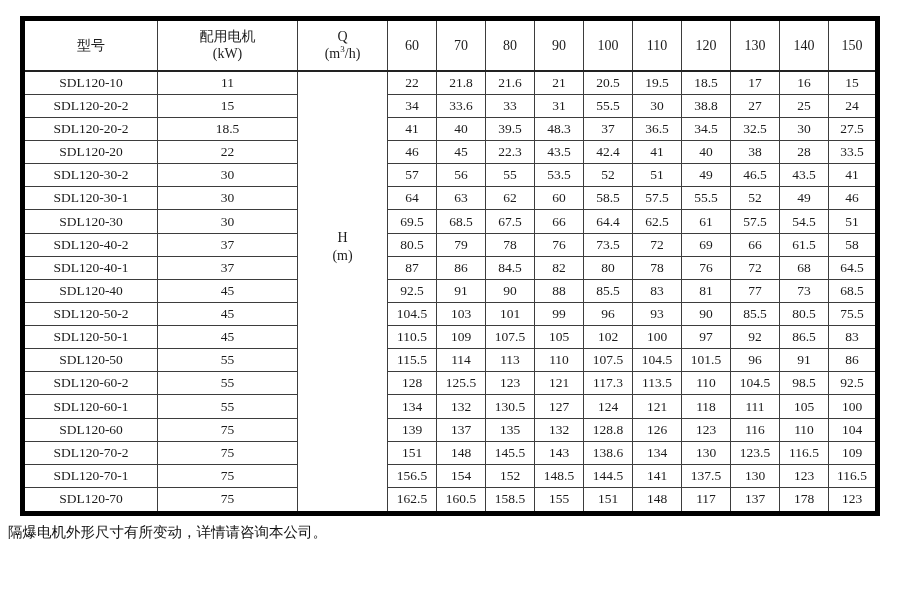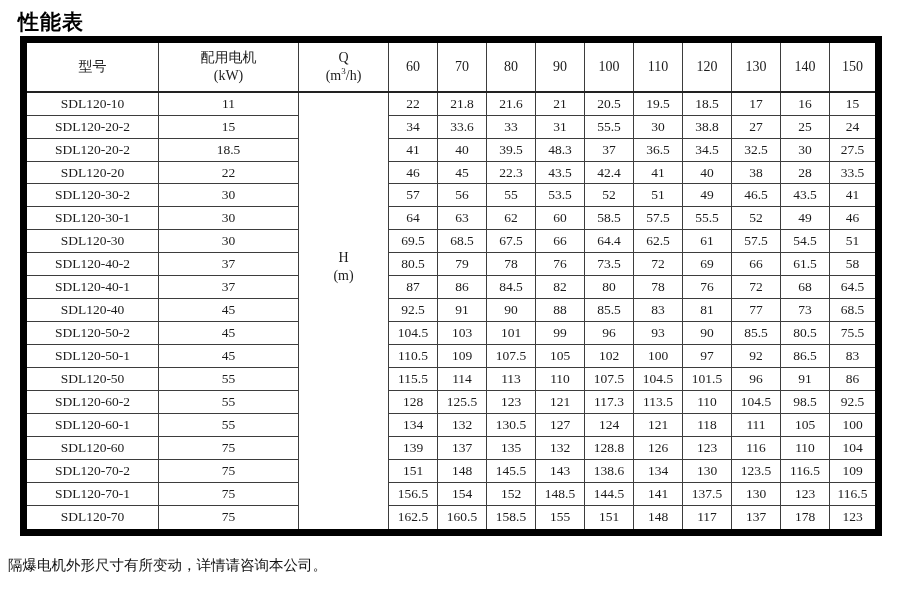--- a/index.html
+++ b/index.html
@@ -25,22 +25,22 @@
     color: #000000;
     margin: 0;
     padding: 8px 0 0 18px;
     letter-spacing: 1px;
   }
   table.perf {
     border-collapse: collapse;
     table-layout: fixed;
     width: 855px;
     height: 500px;
-    margin: 0 0 0 20px;
-    border: 7px solid #000000;
+    margin: 16px 0 0 20px;
+    border: 5px solid #000000;
   }
   table.perf th,
   table.perf td {
     border: 1px solid #3d3d3d;
     text-align: center;
     vertical-align: middle;
     padding: 0;
     font-size: 13.5px;
     font-weight: normal;
     white-space: nowrap;
@@ -66,31 +66,30 @@
   td.h-cell {
     vertical-align: middle;
   }
   .h-inner {
     position: relative;
     top: -44px;
     line-height: 1.3;
     font-size: 14px;
   }
   .footer-note {
-    margin: 20px 0 0 8px;
+    margin: 7px 0 0 8px;
     font-size: 14.5px;
     color: #111111;
   }
 </style>
 </head>
 <body>
 
 <div class="page">
 
-  <h1 class="title">性能表</h1>
 
   <table class="perf">
     <colgroup>
       <col style="width:135px">
       <col style="width:140px">
       <col style="width:90px">
       <col style="width:49px">
         <col style="width:49px">
         <col style="width:49px">
         <col style="width:49px">

